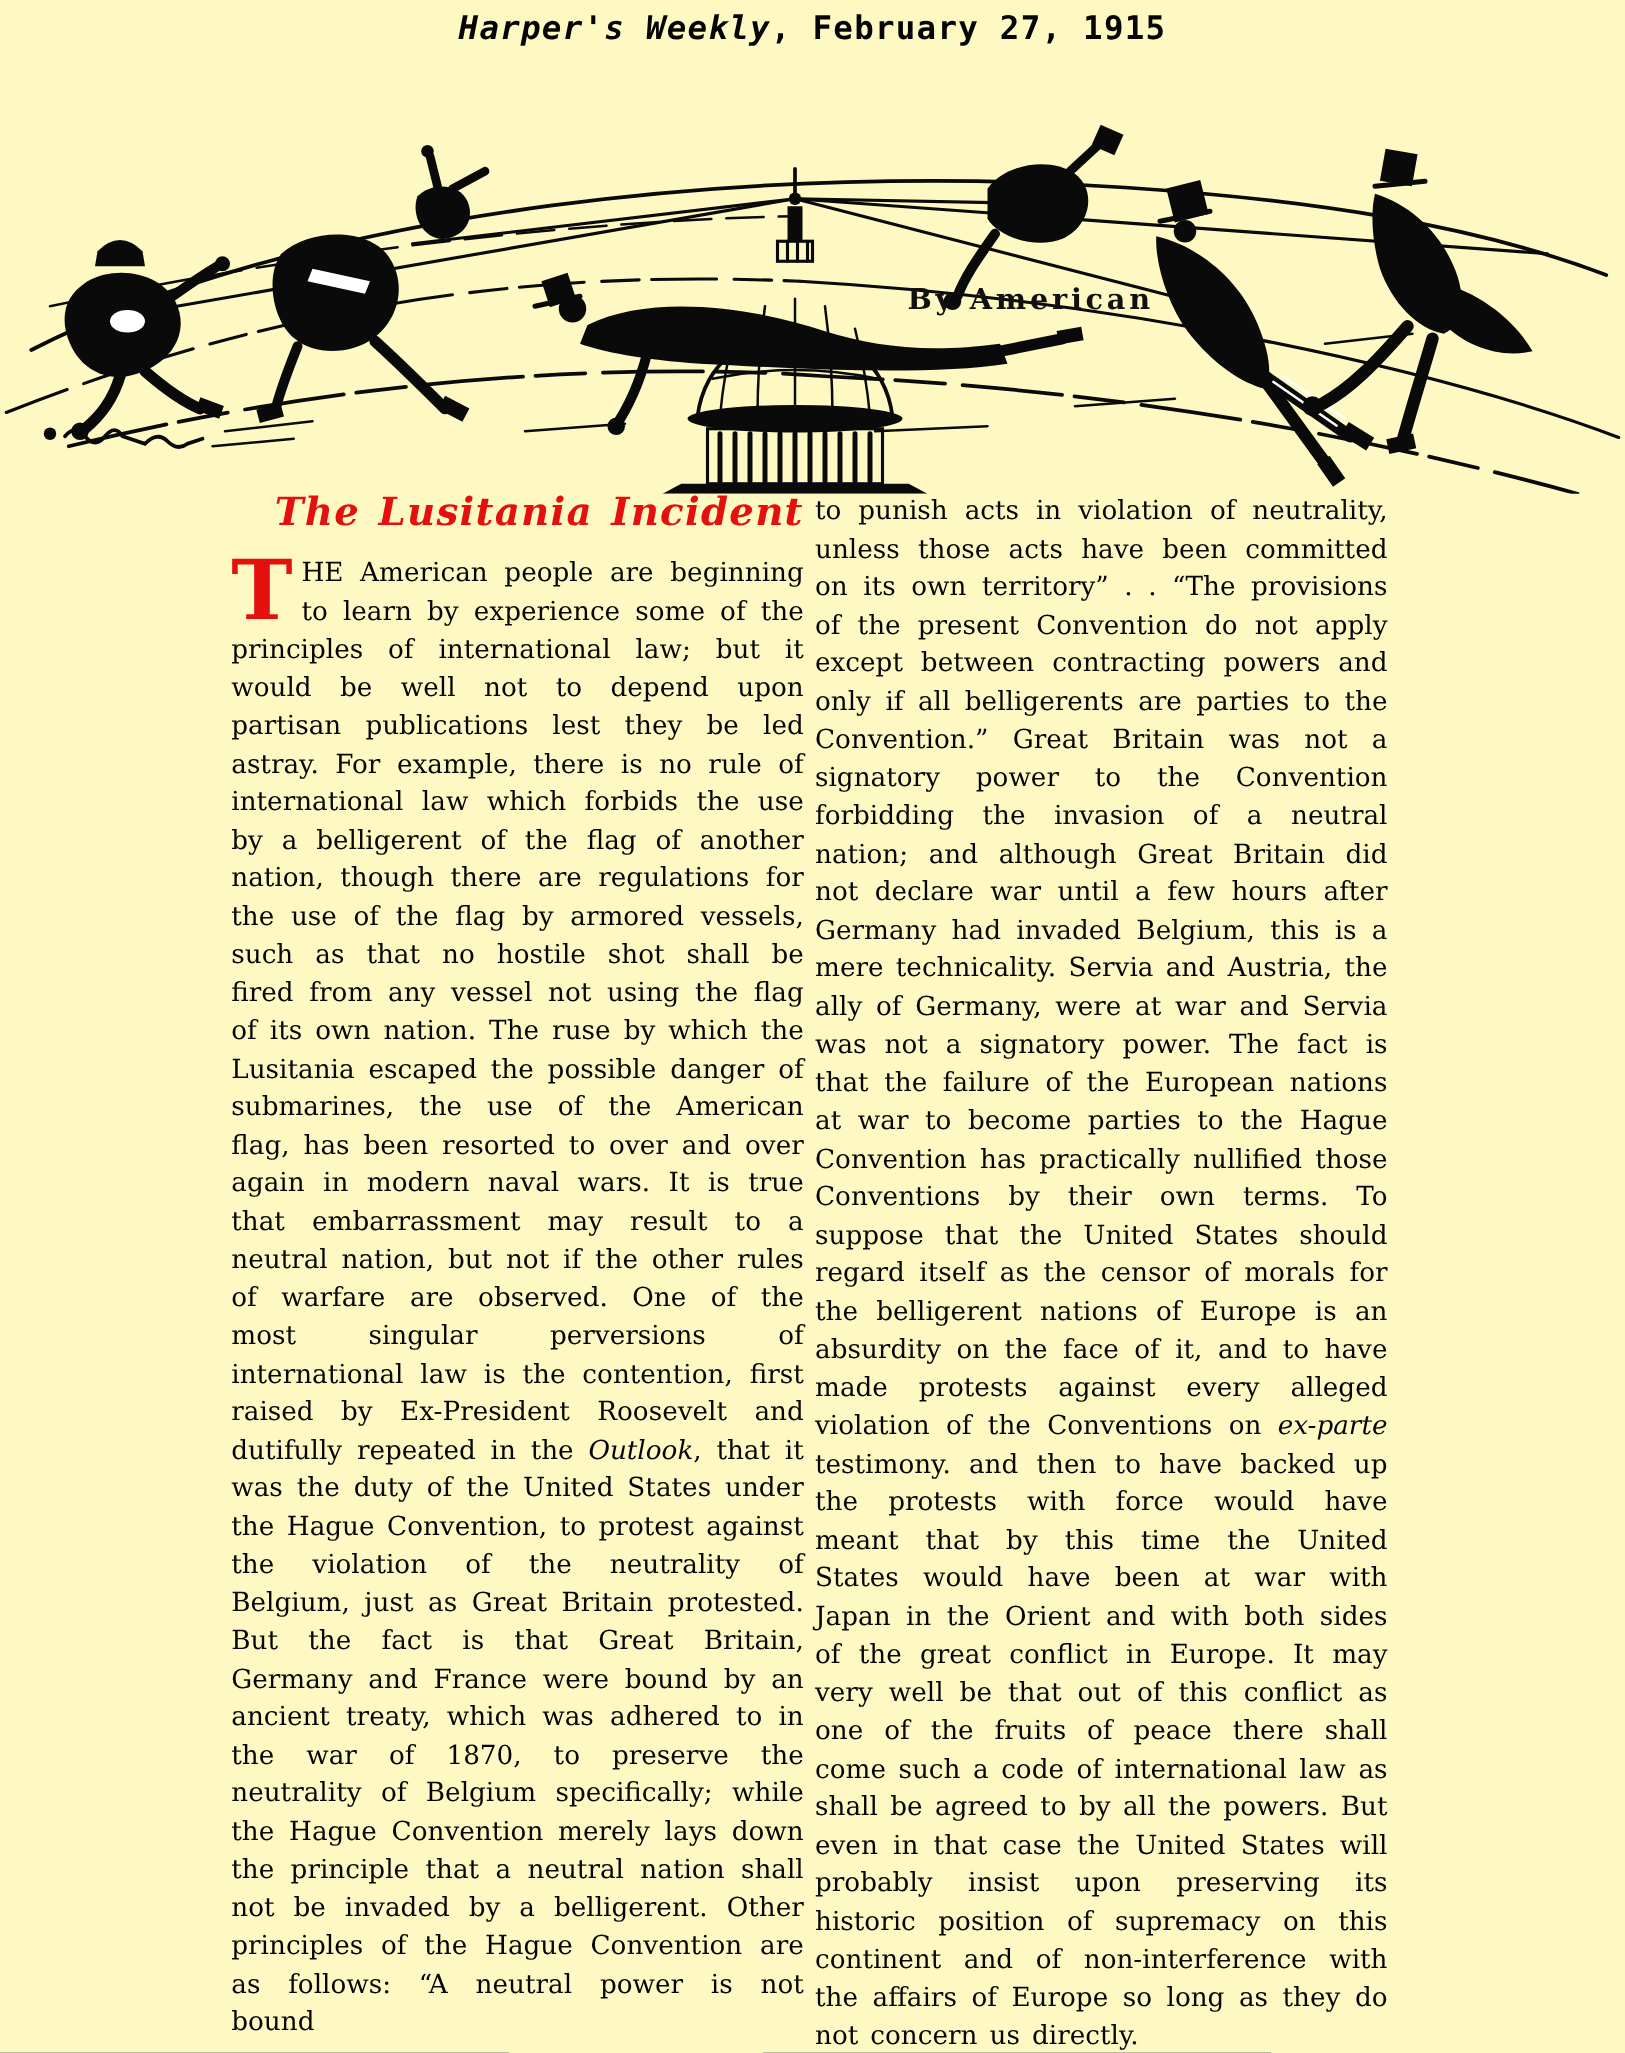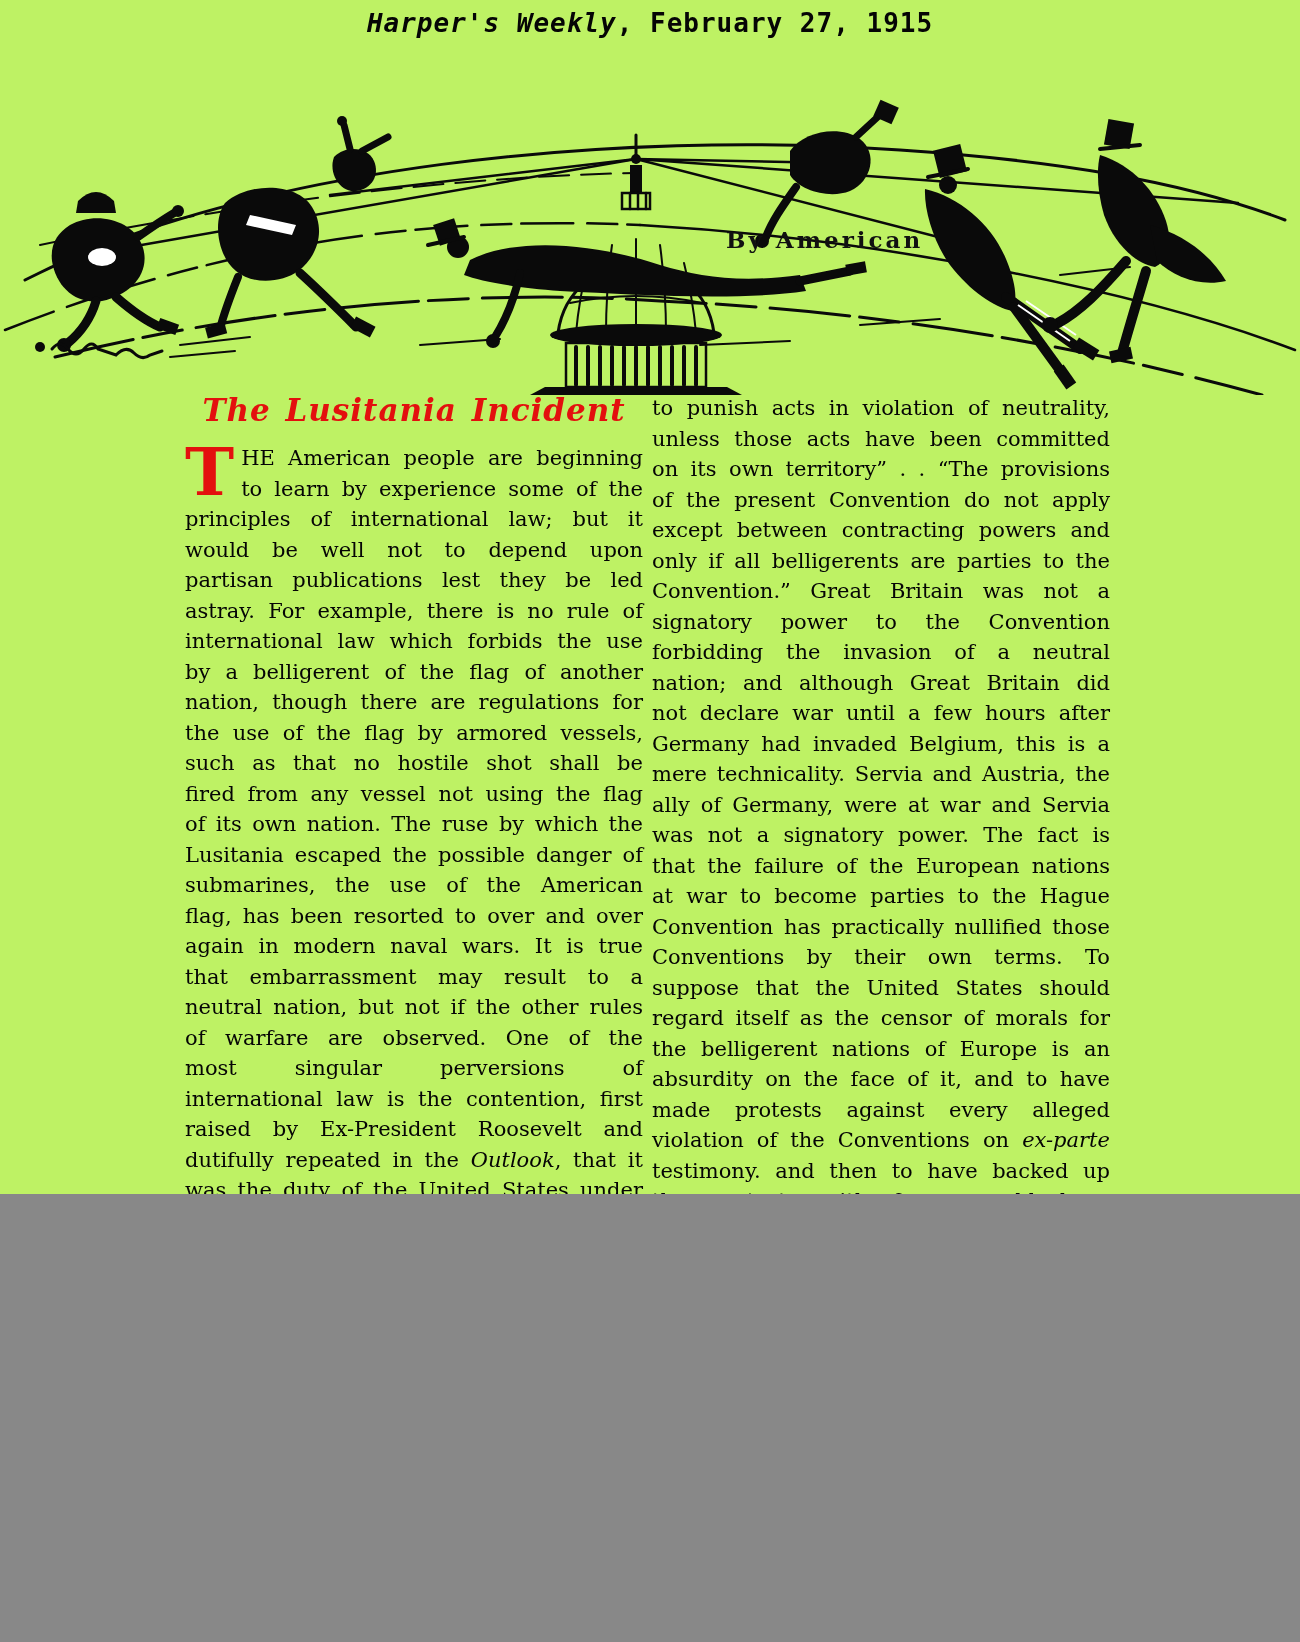--- a/index.html
+++ b/index.html
@@ -1,20 +1,20 @@
 <!DOCTYPE html>
 <html><head>
 <meta charset="utf-8">
 <style>
   html,body{margin:0;padding:0;background:#888;}
   .page{
     position:relative;
-    width:1300px;height:1194px;
+    width:1300px;height:1642px;
     margin:0 auto;
-    background:#bef264;
+    background:#fef9c3;
     overflow:hidden;
     font-family:"DejaVu Serif",serif;
     color:#000;
   }
   .masthead{
     position:absolute;top:8px;left:0;width:100%;
     text-align:center;
     font-family:"DejaVu Sans Mono",monospace;
     font-weight:bold;font-size:26px;letter-spacing:1px;
     color:#050505;white-space:nowrap;
@@ -41,21 +41,21 @@
   }
   .col{
     position:absolute;top:393px;width:458px;
     font-size:21px;line-height:30.5px;
     text-align:justify;word-spacing:3px;
     color:#050505;
   }
   .col1{left:185px;}
   .col2{left:652px;}
   .section-heading{
-    text-align:center;
+    text-align:right;
     font-style:italic;font-weight:bold;
     font-size:31px;line-height:34px;
     color:#e3100e;
     margin:0 0 16px 0;letter-spacing:1px;
   }
   .dropcap{
     float:left;
     color:#e3100e;
     font-size:66px;line-height:52px;
     font-weight:bold;

